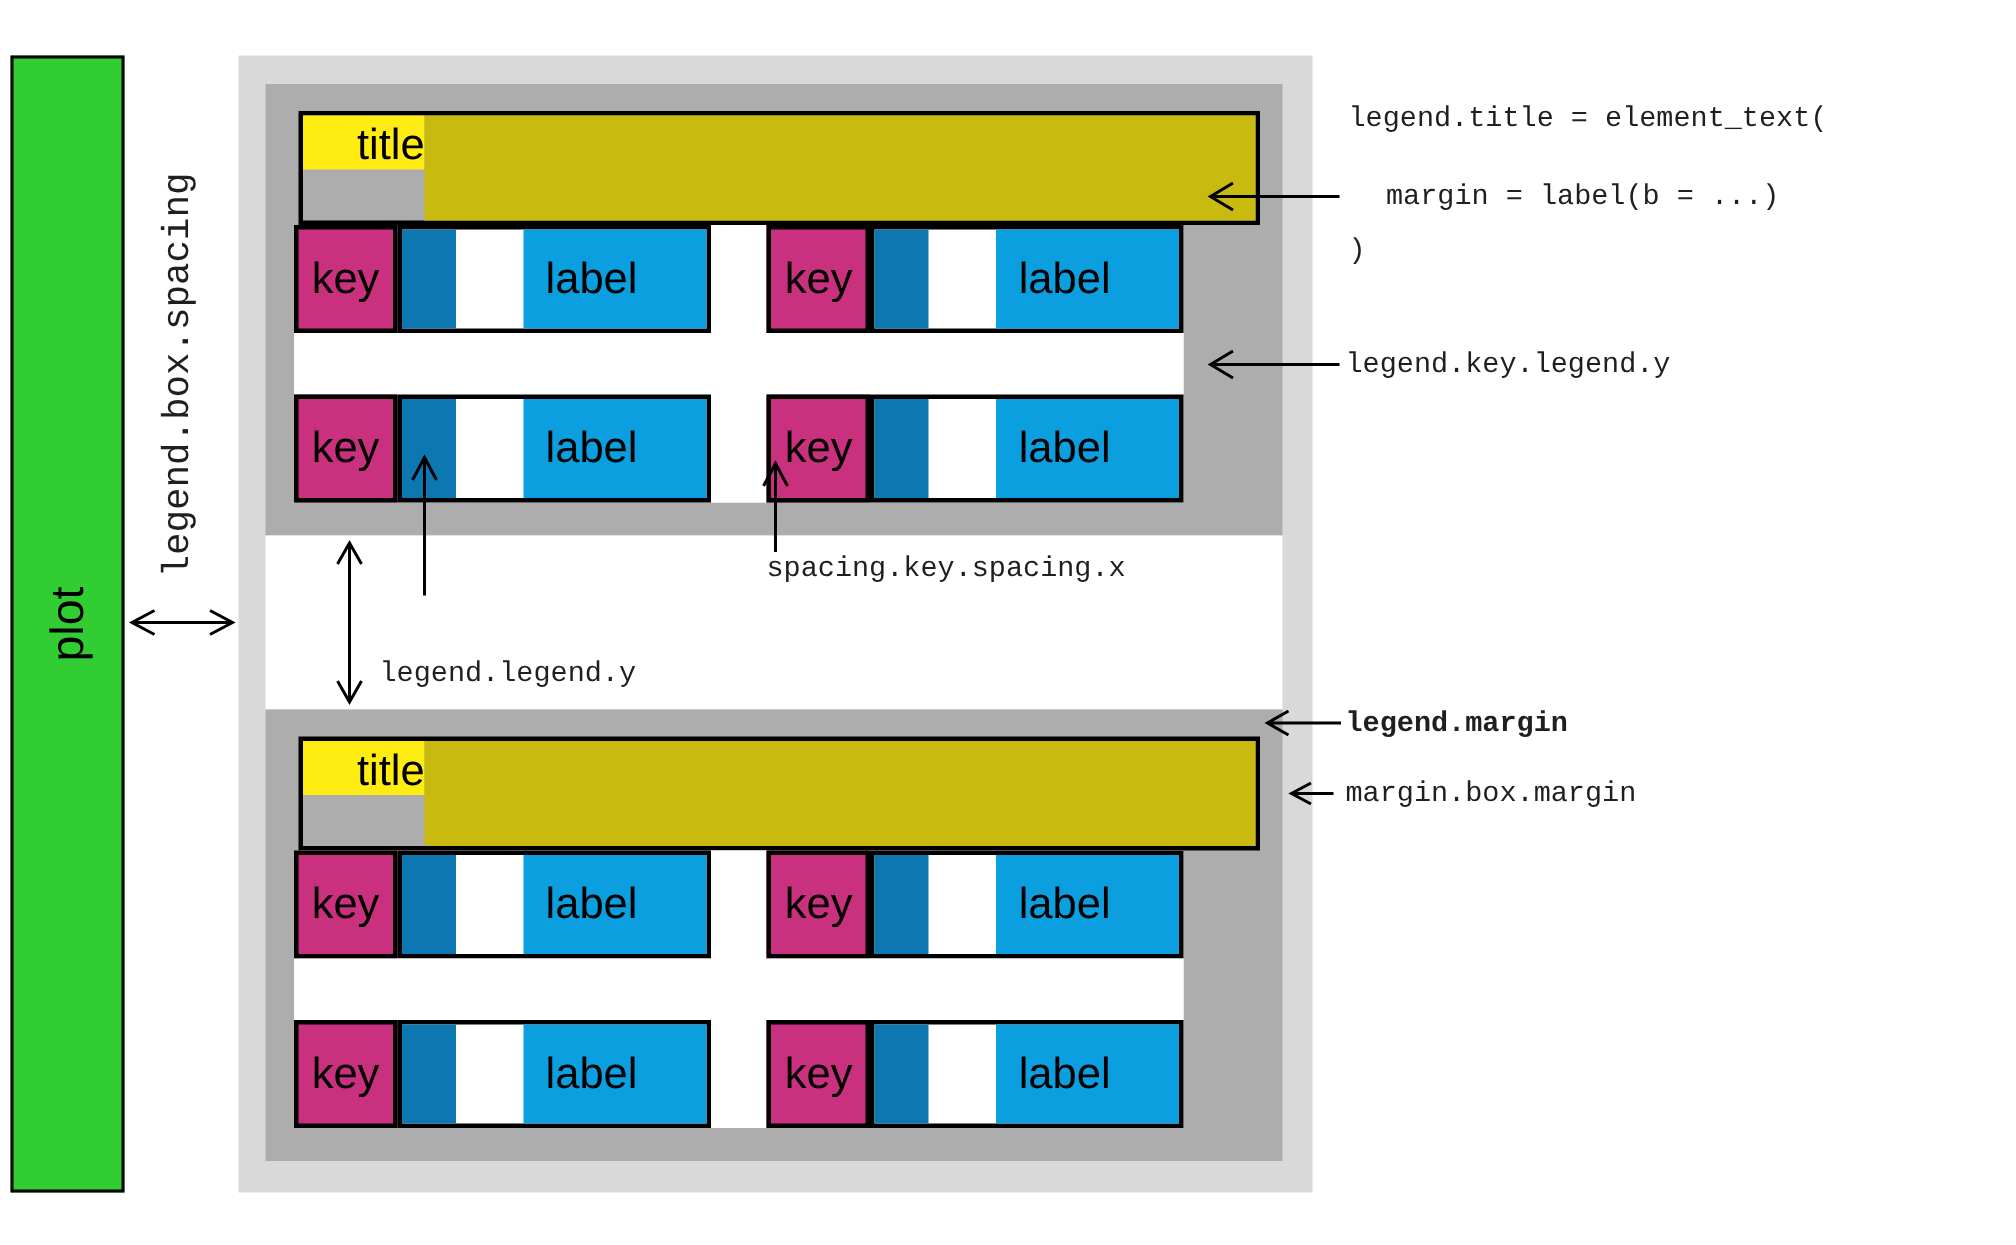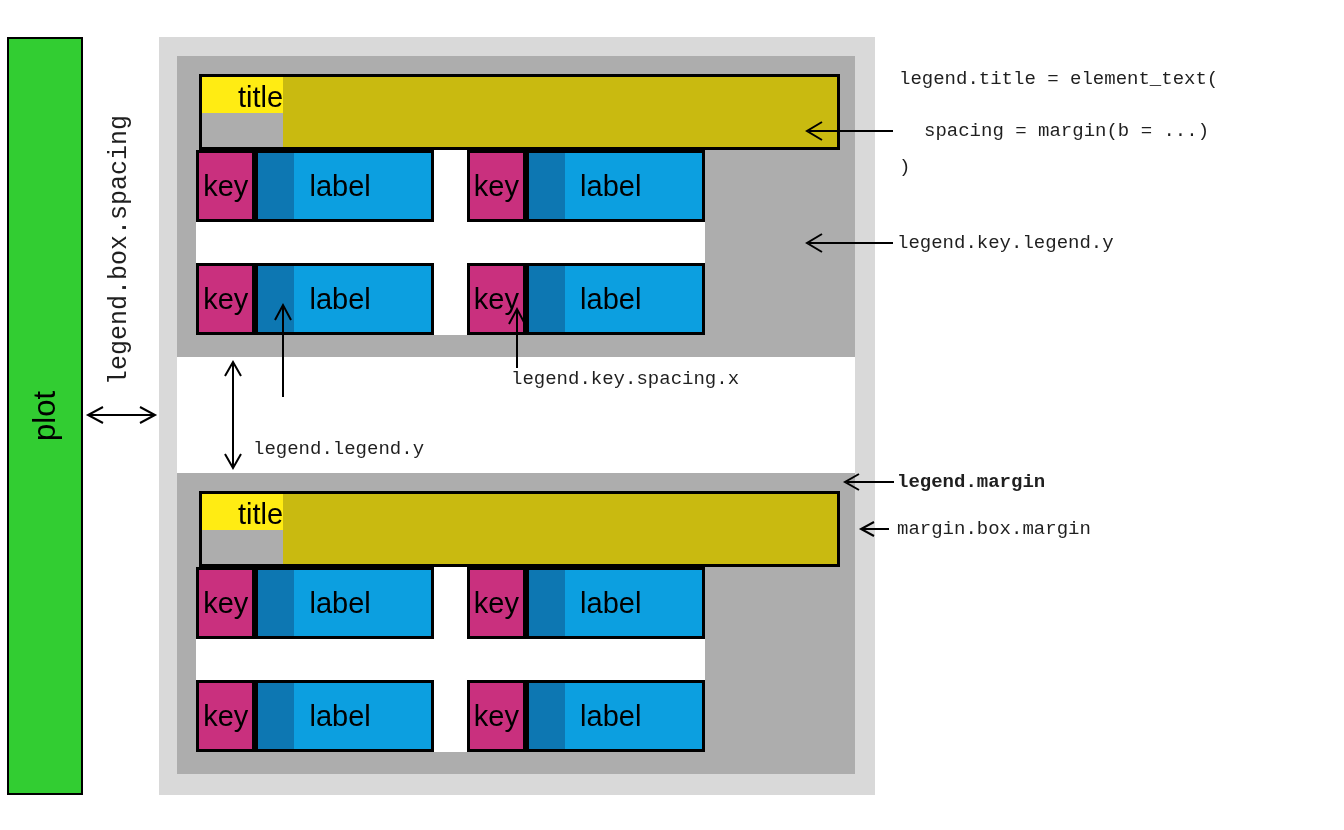--- a/index.html
+++ b/index.html
@@ -27,29 +27,29 @@
   .legend1{top:19px;}
   .legend2{top:436px;}
   .white-band{position:absolute;left:18px;top:320px;width:678px;height:116px;background:#ffffff;}
 
   .title-box{position:absolute;left:22px;top:18px;width:641px;height:76px;
              border:3px solid #000;box-sizing:border-box;display:flex;flex-direction:row;}
   .title-top{height:36px;background:#ffec13;display:flex;align-items:flex-end;padding-left:36px;box-sizing:border-box;}
   .title-top span{font-size:29px;line-height:31px;}
   .title-bottom{flex:1;background:#c9ba10;}
 
-  .rows{position:absolute;left:19px;top:94px;width:509px;height:185px;background:#ffffff;
+  .rows{position:absolute;left:19px;top:94px;width:593px;height:185px;background:#ffffff;
         display:flex;flex-direction:column;}
   .krow{height:72px;display:flex;}
   .ygap{height:41px;background:#ffffff;}
   .xgap{width:41px;background:#ffffff;}
   .key{width:74px;height:72px;background:#c9307e;border:3px solid #000;box-sizing:border-box;
        display:flex;align-items:center;justify-content:center;}
   .key span{font-size:29px;}
-  .lab{width:226px;height:72px;border:3px solid #000;box-sizing:border-box;display:flex;}
+  .lab{width:226px;height:72px;border:3px solid #000;box-sizing:border-box;display:flex;gap:45px;}
   .lstrip{width:36px;background:#0d77b2;}
   .lmain{flex:1;background:#0c9fe0;display:flex;align-items:center;padding-left:15px;box-sizing:border-box;}
   .lmain span{font-size:29px;}
 
   .annot{position:absolute;font-size:19px;line-height:24px;white-space:pre;}
   .t1{left:899px;top:67px;}
   .t2{left:924px;top:119px;}
   .t3{left:899px;top:155px;}
   .t4{left:897px;top:231px;}
   .t5{left:511px;top:367px;}
@@ -179,24 +179,24 @@
             <div class="lmain">
                 <span>label</span>
               </div>
           </div>
         </div>
       </div>
     </div>
   </div>
 
   <div class="annot mono t1">legend.title = element_text(</div>
-  <div class="annot mono t2">spacing = margin(b = ...)</div>
+  <div class="annot mono t2">margin = label(b = ...)</div>
   <div class="annot mono t3">)</div>
   <div class="annot mono t4">legend.key.legend.y</div>
-  <div class="annot mono t5">legend.key.spacing.x</div>
+  <div class="annot mono t5">spacing.key.spacing.x</div>
   <div class="annot mono t7">legend.legend.y</div>
   <div class="annot mono t8">legend.margin</div>
   <div class="annot mono t9">margin.box.margin</div>
 
   <svg class="arrows" width="1344" height="830" viewBox="0 0 1344 830">
     <path d="M893 131 H809 M822 122 L807 131 L822 140"></path>
     <path d="M893 243 H809 M822 234 L807 243 L822 252"></path>
     <path d="M517 368 V311 M509 324 L517 309 L525 324"></path>
     <path d="M283 397 V307 M275 320 L283 305 L291 320"></path>
     <path d="M233 363 V467 M225 376 L233 362 L241 376 M225 454 L233 468 L241 454"></path>

